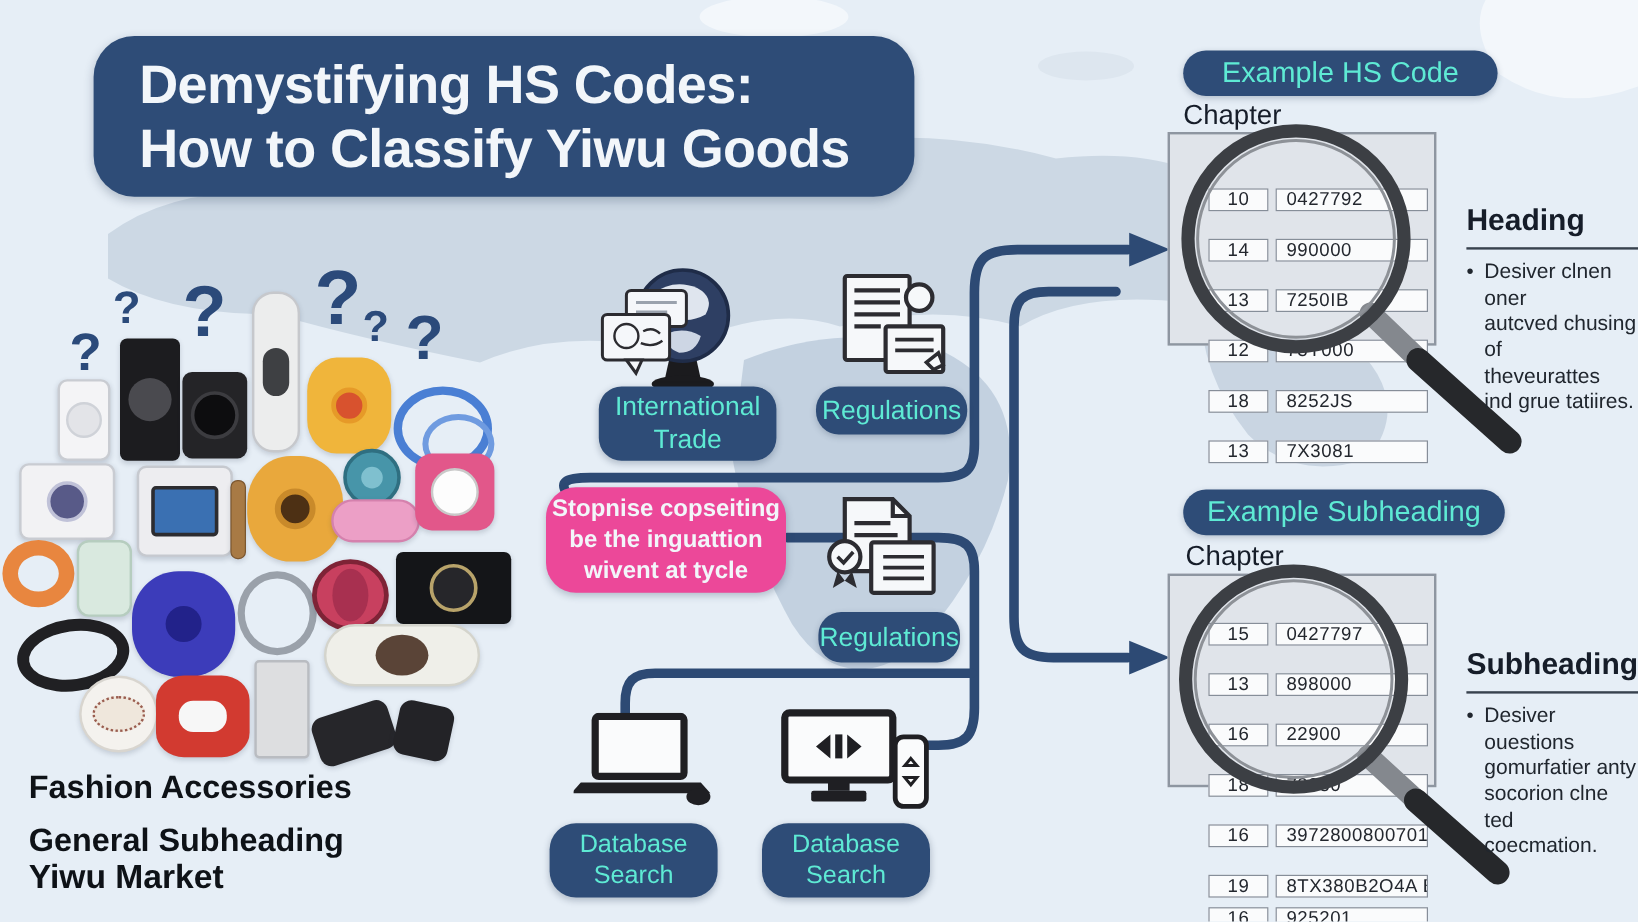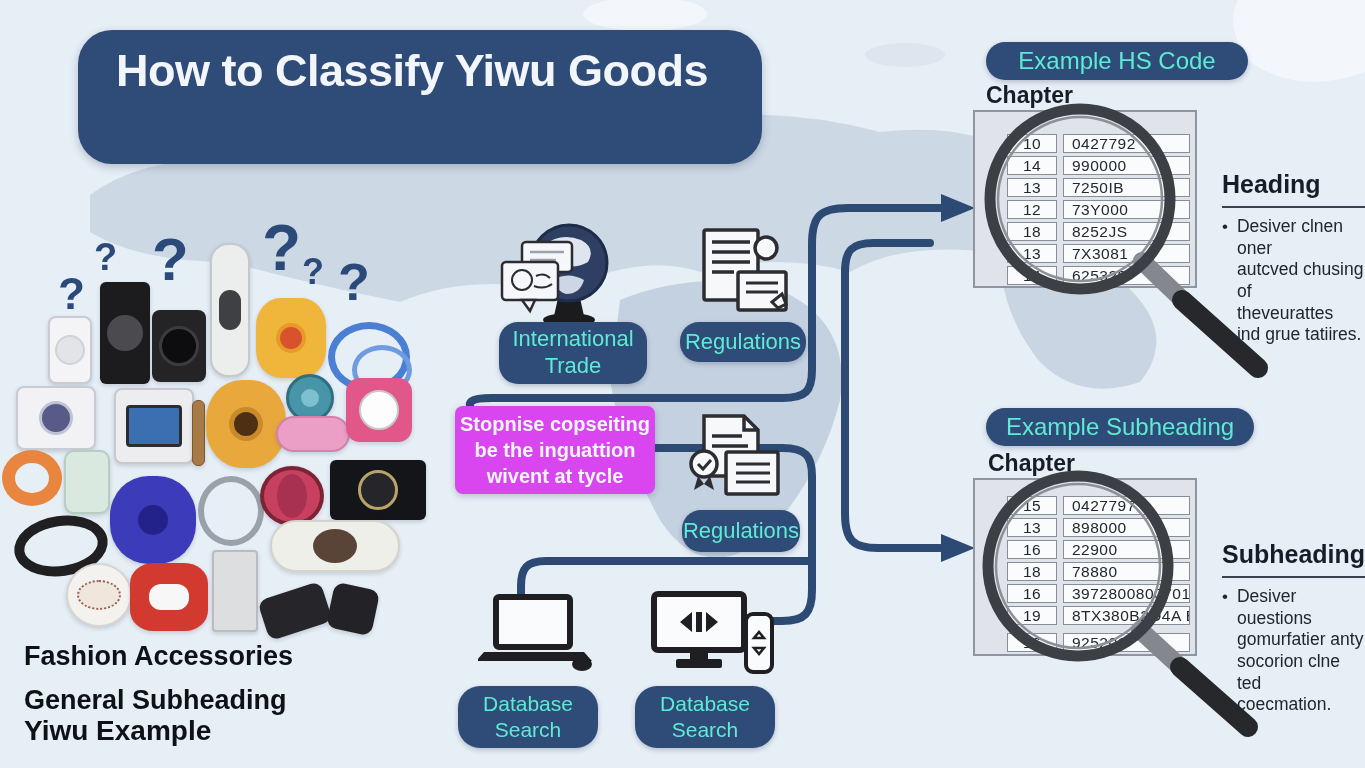--- a/index.html
+++ b/index.html
@@ -26,33 +26,33 @@
   .pill{position:absolute;background:var(--accent);color:#5eead4;font-weight:400;display:flex;
     align-items:center;justify-content:center;text-align:center;white-space:pre-line;
     border-radius:19px;box-shadow:0 2px 5px rgba(30,50,80,.25);line-height:1.22;}
   .pill-intl{left:499px;top:322px;width:148px;height:62px;font-size:22px;}
   .pill-reg1{left:680px;top:322px;width:126px;height:40px;font-size:22px;}
   .pill-reg2{left:682px;top:510px;width:118px;height:42px;font-size:22px;}
   .pill-db1{left:458px;top:686px;width:140px;height:62px;font-size:21px;border-radius:22px;}
   .pill-db2{left:635px;top:686px;width:140px;height:62px;font-size:21px;border-radius:22px;}
   .pill-hs{left:986px;top:42px;width:262px;height:38px;font-size:24px;border-radius:20px;}
   .pill-sub{left:986px;top:408px;width:268px;height:38px;font-size:24px;border-radius:20px;}
-  .note-box{position:absolute;left:455px;top:406px;width:200px;height:88px;background:#d946ef;color:#f2f6fa;
-    border-radius:8px;display:flex;align-items:center;justify-content:center;text-align:center;
+  .note-box{position:absolute;left:455px;top:406px;width:200px;height:88px;background:#ec4899;color:#f2f6fa;
+    border-radius:25px;display:flex;align-items:center;justify-content:center;text-align:center;
     white-space:pre-line;font-weight:700;font-size:20px;line-height:1.3;box-shadow:0 2px 6px rgba(30,50,80,.25);}
   .flow-icon{position:absolute;}
   
-  .chapter{position:absolute;font-size:23px;font-weight:700;color:var(--ink);}
+  .chapter{position:absolute;font-size:23px;font-weight:400;color:var(--ink);}
   .ch1{left:986px;top:82px;}
   .ch2{left:988px;top:450px;}
   .hs-table{position:absolute;width:224px;height:178px;background:#e0e4ea;border:2px solid #8e96a1;
     padding:22px 5px 6px 32px;}
   .tb1{left:973px;top:110px;}
   .tb2{left:973px;top:478px;padding-top:16px;}
-  .t-row{display:flex;gap:6px;margin-bottom:3px;}
+  .t-row{display:flex;gap:6px;margin-bottom:3px;margin-top:23px;}
   .t-cell{background:#fafbfc;border:1.5px solid #868e99;height:19px;display:flex;align-items:center;
     font-size:15.5px;color:#23272e;letter-spacing:.5px;}
   .t-ch{width:50px;justify-content:center;flex:none;}
   .t-code{flex:1;padding-left:8px;overflow:hidden;white-space:nowrap;}
   .side{position:absolute;width:146px;color:var(--ink);}
   .side-heading{left:1222px;top:170px;}
   .side-subheading{left:1222px;top:540px;}
   .side h3{font-size:25px;font-weight:800;}
   .side .rule{height:0;border-top:2.5px solid #38424e;margin:7px 0 8px 0;width:143px;}
   .bullet-row{display:flex;}
@@ -79,20 +79,21 @@
       <path d="M473 412 C466 402 470 398 492 398 L782 398 C806 398 812 391 812 370 L812 244 C812 216 820 208 848 208 L940 208"></path>
       <path d="M930 243 L874 243 C851 243 845 251 845 272 L845 514 C845 540 853 548 878 548 L940 548"></path>
       <path d="M656 448 L782 448 C806 448 812 456 812 476 L812 590 C812 613 805 621 782 621 L752 621"></path>
       <path d="M810 561 L546 561 C527 561 521 568 521 586 L521 601"></path>
     </g>
     <polygon points="941,194 975,208 941,222" fill="#2d4a74"></polygon>
     <polygon points="941,534 975,548 941,562" fill="#2d4a74"></polygon>
   </svg>
 
   <div class="title-box">
+    <div class="tl">Demystifying HS Codes:</div>
     <div class="tl">How to Classify Yiwu Goods</div>
   </div>
 
   <div class="collage">
       <div class="prod" style="left: 48px; top: 316px; width: 44px; height: 68px; background: rgb(244, 244, 246); border-radius: 8px; border: 2px solid rgb(201, 204, 210); transform: none;">
         <div style="width: 30px; height: 30px; background: rgb(227, 228, 232); border-radius: 50%; border: 2px solid rgb(207, 210, 216);"></div>
       </div>
       <div class="prod" style="left: 100px; top: 282px; width: 50px; height: 102px; background: rgb(28, 28, 31); border-radius: 6px; border: none; transform: none;">
         <div style="width: 36px; height: 36px; background: rgb(74, 74, 79); border-radius: 50%; border: none;"></div>
       </div>
@@ -151,21 +152,21 @@
       <div class="prod" style="left: 330px; top: 586px; width: 46px; height: 46px; background: rgb(35, 35, 39); border-radius: 10px; border: none; transform: rotate(12deg);"></div>
       <div class="qmark" style="left: 58px; top: 272px; font-size: 44px;">?</div>
       <div class="qmark" style="left: 94px; top: 238px; font-size: 38px;">?</div>
       <div class="qmark" style="left: 152px; top: 230px; font-size: 60px;">?</div>
       <div class="qmark" style="left: 262px; top: 216px; font-size: 64px;">?</div>
       <div class="qmark" style="left: 302px; top: 254px; font-size: 36px;">?</div>
       <div class="qmark" style="left: 338px; top: 256px; font-size: 52px;">?</div>
     </div>
   <div class="bottom-label lab1">Fashion Accessories</div>
   <div class="bottom-label lab2">General Subheading</div>
-  <div class="bottom-label lab3">Yiwu Example</div>
+  <div class="bottom-label lab3">Yiwu Market</div>
 
   <svg class="flow-icon" style="left:496px;top:220px" width="150" height="110" viewBox="0 0 150 110">
     <path d="M62 78 L84 78 L88 96 L58 96 Z" fill="#1b1b1e"></path>
     <ellipse cx="73" cy="100" rx="26" ry="7" fill="#1b1b1e"></ellipse>
     <circle cx="73" cy="43" r="38" fill="#2e3f63" stroke="#1f2c48" stroke-width="3"></circle>
     <path d="M48 25 Q65 12 85 20 Q100 28 92 42 Q78 50 62 44 Q48 38 48 25Z" fill="#dfe5ee"></path>
     <path d="M60 58 Q74 52 88 60 Q84 74 70 74 Q58 70 60 58Z" fill="#cdd6e4"></path>
     <rect x="26" y="22" width="50" height="30" rx="4" fill="#f5f7fa" stroke="#2b2b30" stroke-width="2.5"></rect>
     <line x1="34" y1="32" x2="68" y2="32" stroke="#9aa2ad" stroke-width="2.5"></line>
     <line x1="34" y1="40" x2="60" y2="40" stroke="#9aa2ad" stroke-width="2.5"></line>

